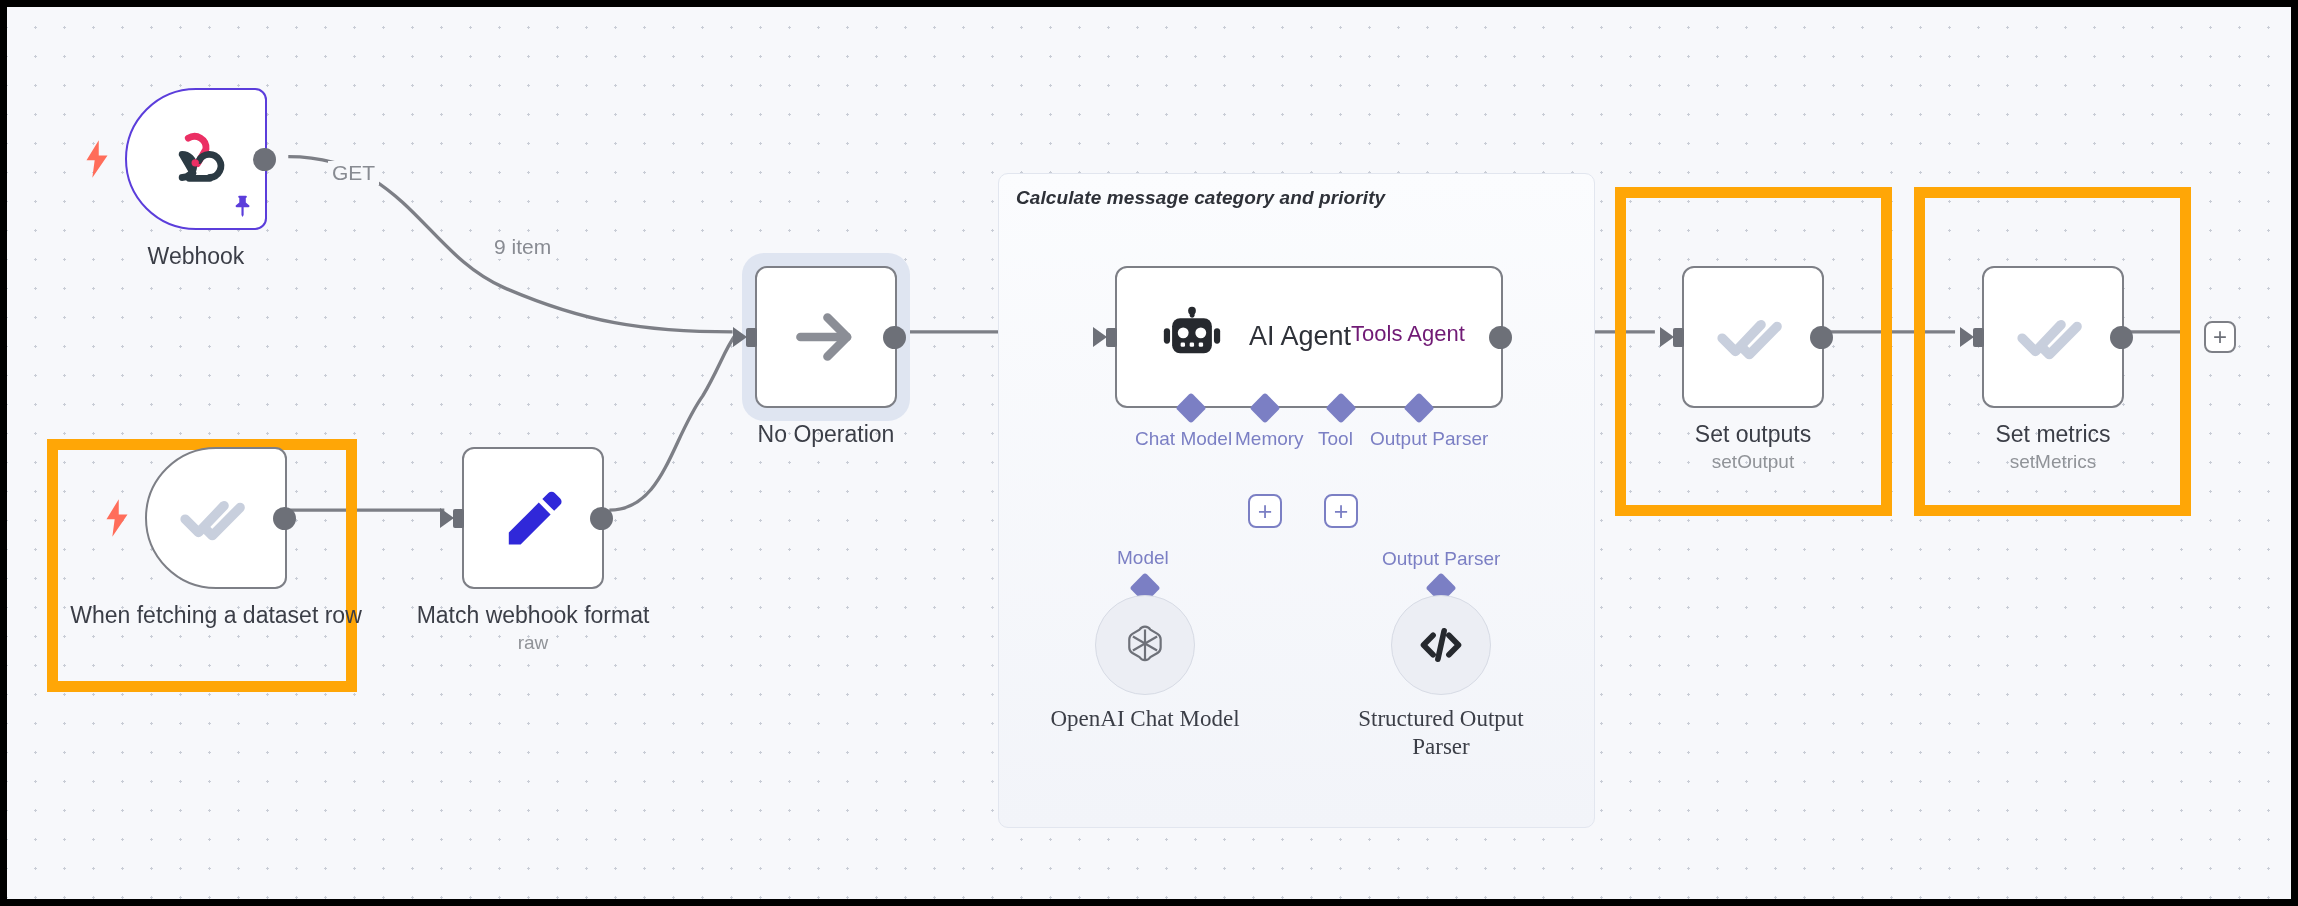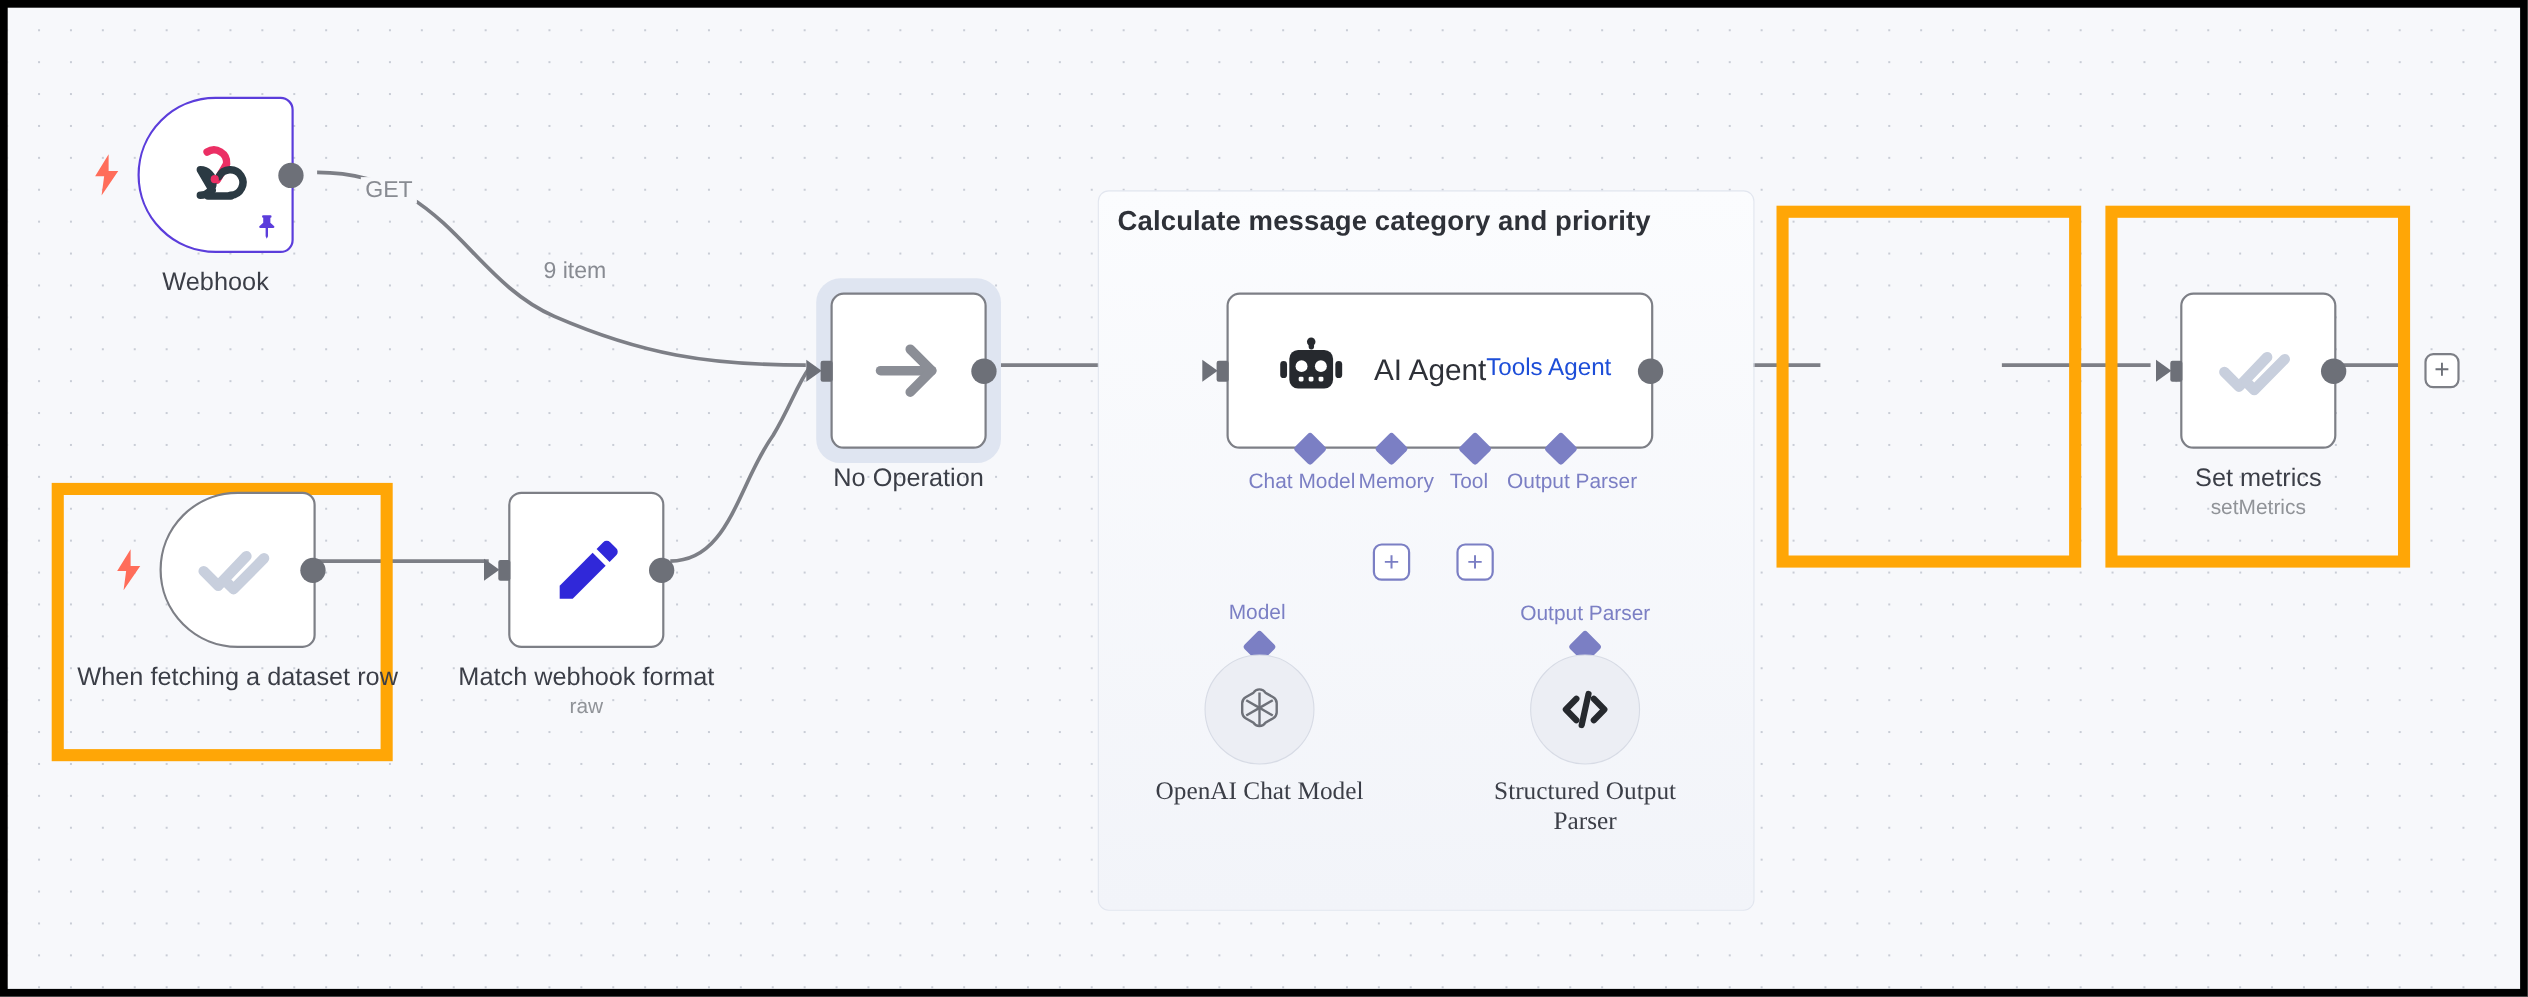--- a/index.html
+++ b/index.html
@@ -82,21 +82,21 @@
 
   
   #agent-container{
     position:absolute;
     left:991px;top:166px;width:597px;height:655px;
     background:linear-gradient(180deg,#fbfcfe 0%,#f2f4f9 100%);
     border:1.5px solid #e2e6ef;border-radius:10px;box-sizing:border-box;
   }
   #agent-container-title{
     position:absolute;left:1009px;top:180px;
-    font-size:25px;font-weight:bold;color:#2e3138;letter-spacing:.1px;
+    font-size:19px;font-weight:bold;color:#2e3138;letter-spacing:.1px;font-style:italic;
   }
 
   
   .subnode{position:absolute;font-family:Liberation Serif, serif;}
   .subnode-circle{
     width:100px;height:100px;border-radius:50%;
     background:#eceef4;border:1.5px solid #d7dbe5;
     display:flex;align-items:center;justify-content:center;box-sizing:border-box;
   }
   .subnode-label{
@@ -127,21 +127,21 @@
 
   
   .edge-label{
     position:absolute;font-size:21px;color:#888b92;
     background:#f7f8fb;padding:0 4px;white-space:nowrap;
   }
 
   
   .agent-text{display:flex;line-height:1.18;}
   .agent-title{font-size:27px;color:#2e3138;}
-  .agent-subtitle{font-size:22px;color:#1d4ed8;}
+  .agent-subtitle{font-size:22px;color:#701a75;}
 </style>
 </head>
 <body>
 
 <div id="canvas">
 
   <svg id="edges" viewBox="0 0 2298 906" preserveAspectRatio="none">
 
     <path d="M 283 152 C 400 152 420 250 500 285 C 580 320 640 330 730 330" stroke="#7d7f86" stroke-width="3.4" fill="none"></path>
 
@@ -314,20 +314,34 @@
     <div class="subnode-circle">
       <svg width="50" height="50" viewBox="0 0 24 24" fill="none" stroke="#26292e" stroke-width="2.7" stroke-linecap="round" stroke-linejoin="round">
         <path d="M8.2 7.3 L3.6 12 l4.6 4.7"></path>
         <path d="M15.8 7.3 L20.4 12 l-4.6 4.7"></path>
         <path d="M13.5 5.2 L10.5 18.8"></path>
       </svg>
     </div>
     <div class="subnode-label" style="width:210px;">Structured Output Parser</div>
   </div>
 
+  <div class="node" style="left:1675px;top:259px;width:142px;height:142px;">
+    <div class="node-box">
+      <svg width="74" height="74" viewBox="0 0 24 24" fill="none" stroke="#c8cfdd" stroke-width="3.1" stroke-linecap="round" stroke-linejoin="round">
+        <path d="M2 12.4 l4.3 4.3 L14.6 8"></path>
+        <path d="M8.6 15.5 l2.2 2.2 L19.8 8.6"></path>
+      </svg>
+      <span class="port-in"></span>
+      <span class="port-out"></span>
+    </div>
+    <div class="node-label">
+      <div>Set outputs</div>
+      <div class="node-sub">setOutput</div>
+    </div>
+  </div>
 
   <div class="node" style="left:1975px;top:259px;width:142px;height:142px;">
     <div class="node-box">
       <svg width="74" height="74" viewBox="0 0 24 24" fill="none" stroke="#c8cfdd" stroke-width="3.1" stroke-linecap="round" stroke-linejoin="round">
         <path d="M2 12.4 l4.3 4.3 L14.6 8"></path>
         <path d="M8.6 15.5 l2.2 2.2 L19.8 8.6"></path>
       </svg>
       <span class="port-in"></span>
       <span class="port-out"></span>
     </div>

